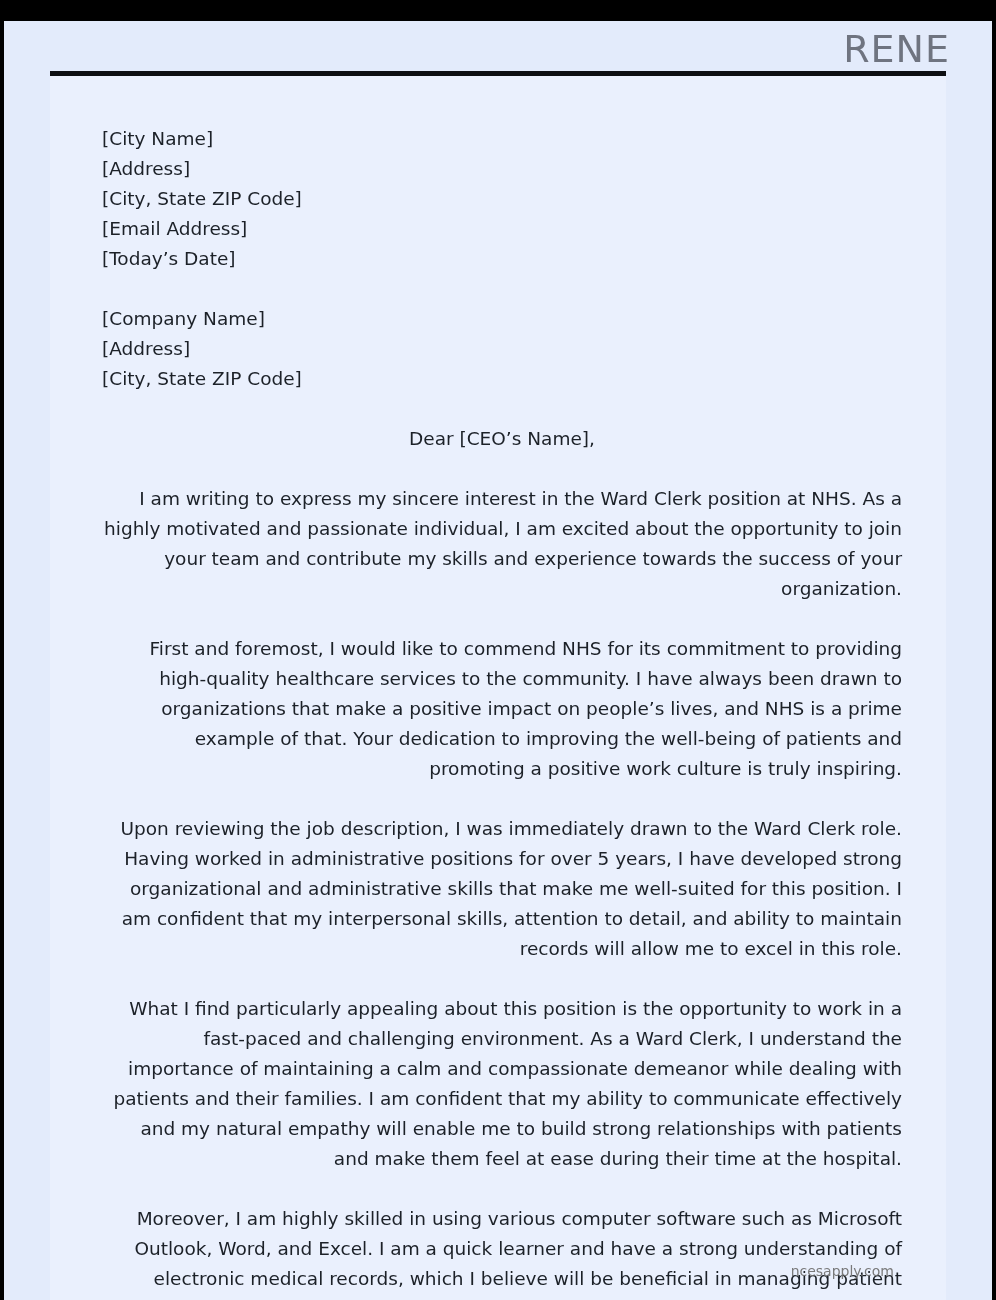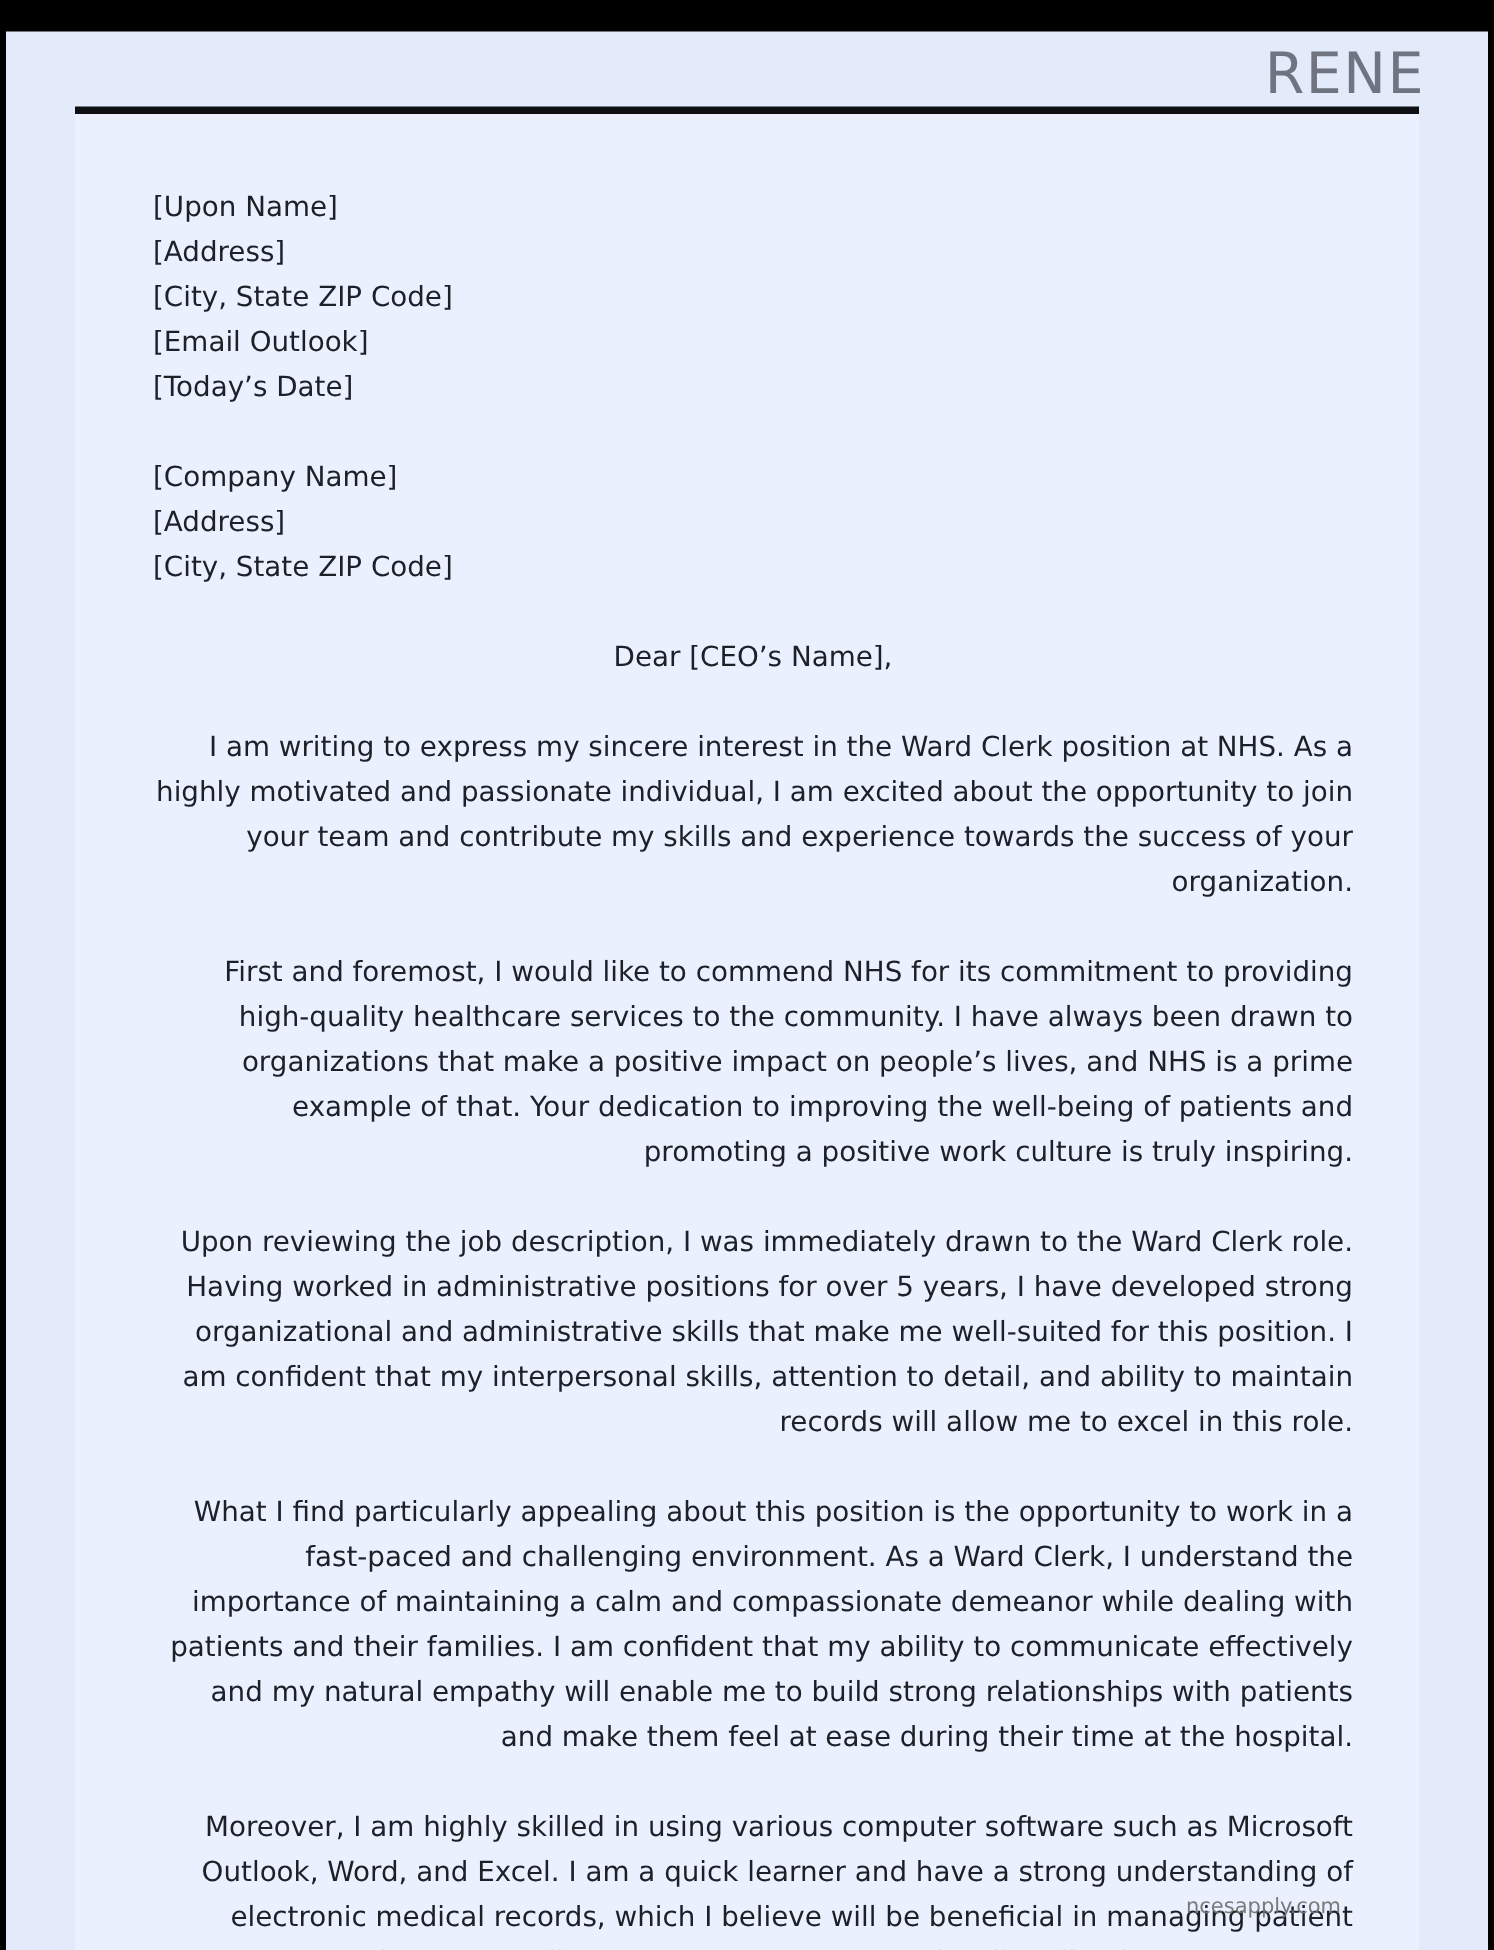--- a/index.html
+++ b/index.html
@@ -92,24 +92,24 @@
 <div class="page-frame">
 
   <div class="brand-bar">
     <div class="brand-text">RENE</div>
   </div>
 
   <div class="doc-sheet">
     <div class="doc-body">
 
       <div class="block">
-        <div class="addr-line">[Upon Name]</div>
+        <div class="addr-line">[City Name]</div>
         <div class="addr-line">[Address]</div>
         <div class="addr-line">[City, State ZIP Code]</div>
-        <div class="addr-line">[Email Outlook]</div>
+        <div class="addr-line">[Email Address]</div>
         <div class="addr-line">[Today’s Date]</div>
       </div>
 
       <div class="block">
         <div class="addr-line">[Company Name]</div>
         <div class="addr-line">[Address]</div>
         <div class="addr-line">[City, State ZIP Code]</div>
       </div>
 
       <div class="salutation">Dear [CEO’s Name],</div>

